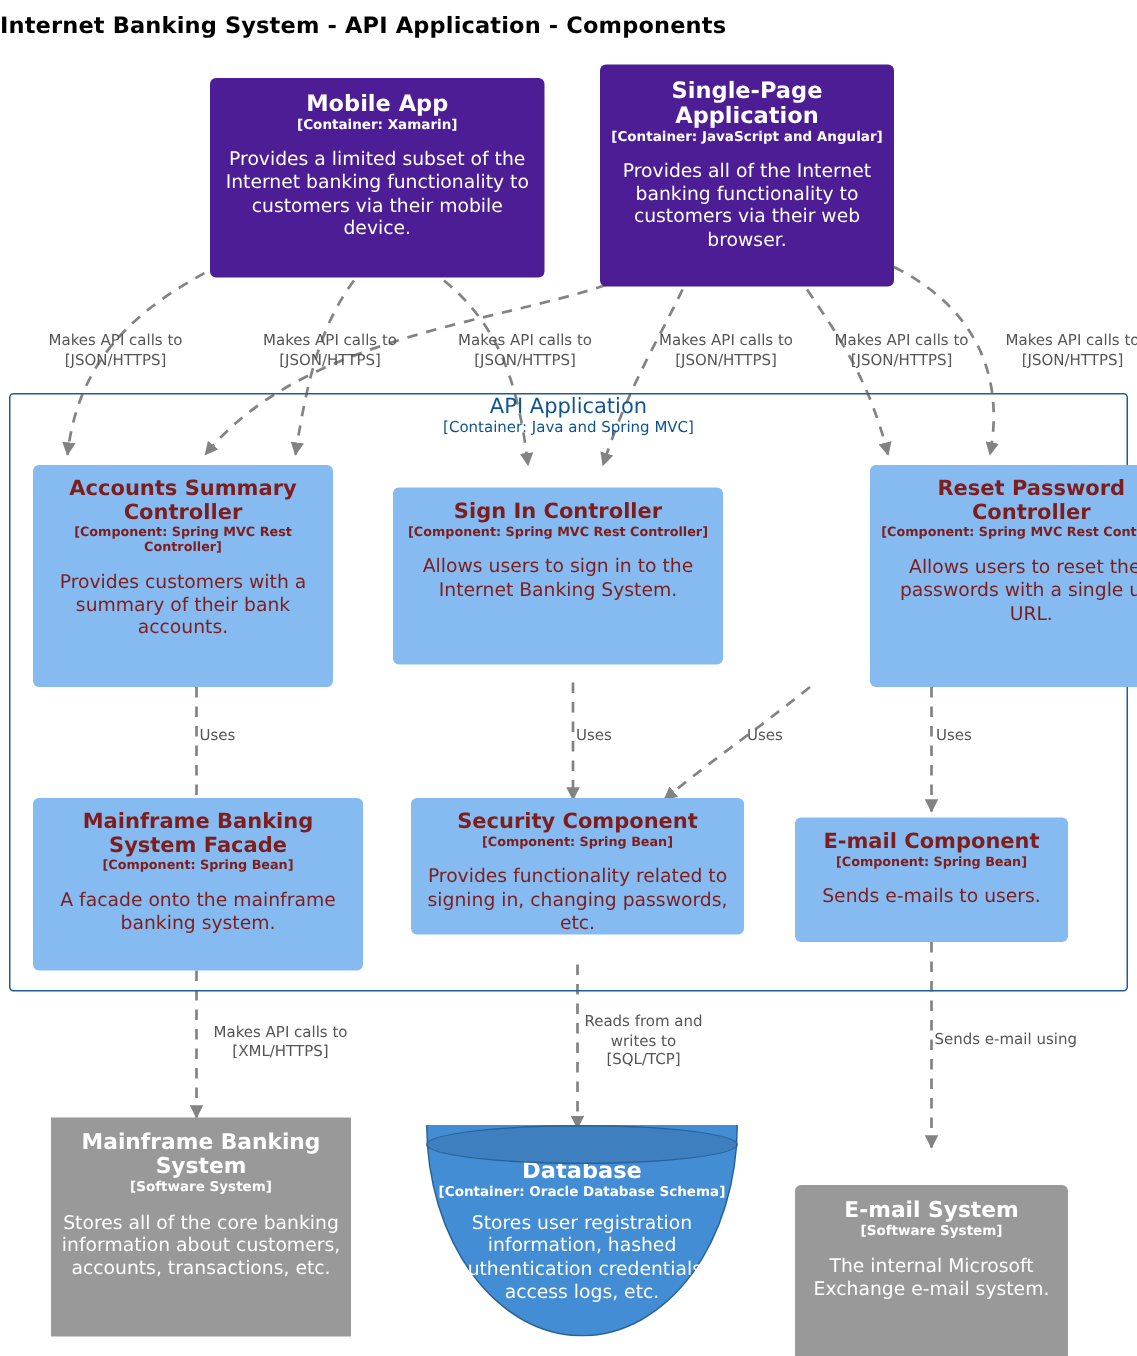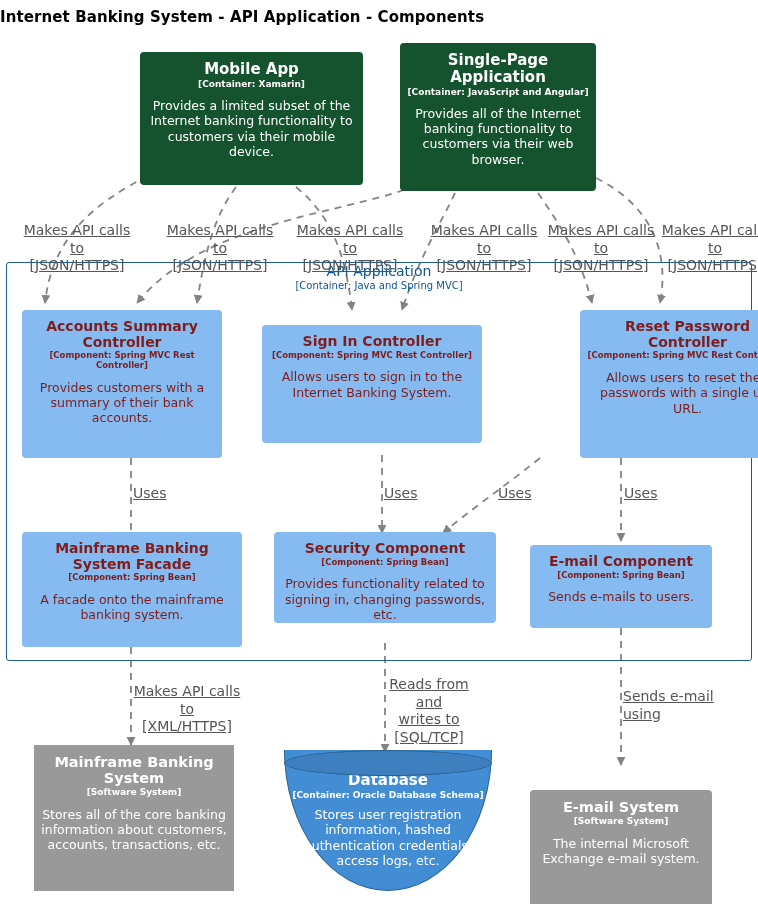--- a/index.html
+++ b/index.html
@@ -59,21 +59,21 @@
     font-weight: bold;
     line-height: 1.15;
     margin-top: 1px;
   }
   .node .n-desc {
     line-height: 1.22;
     margin-top: 9px;
   }
   
   .node.container {
-    background: #14532d;
+    background: #4c1d95;
     color: #ffffff;
   }
   .node.container .n-name { font-size: 15px; }
   .node.container .n-tech { font-size: 9px; }
   .node.container .n-desc { font-size: 12.5px; font-weight: normal; }
   
   .node.component {
     background: #85bbf0;
     color: #7f1d1d;
   }
@@ -135,25 +135,24 @@
   .boundary-label .b-tech {
     font-size: 10px;
     font-weight: normal;
     line-height: 1.2;
     margin-top: 1px;
   }
   
   .edge-label {
     position: absolute;
     color: #555555;
-    font-size: 14px;
+    font-size: 10px;
     line-height: 1.25;
     text-align: center;
     white-space: pre-line;
-    text-decoration: underline;
   }
 </style>
 </head>
 <body>
 
 <div id="canvas">
 
   <div class="diagram-title">Internet Banking System - API Application - Components</div>
 
   <svg class="edges" viewBox="0 0 758 904">

